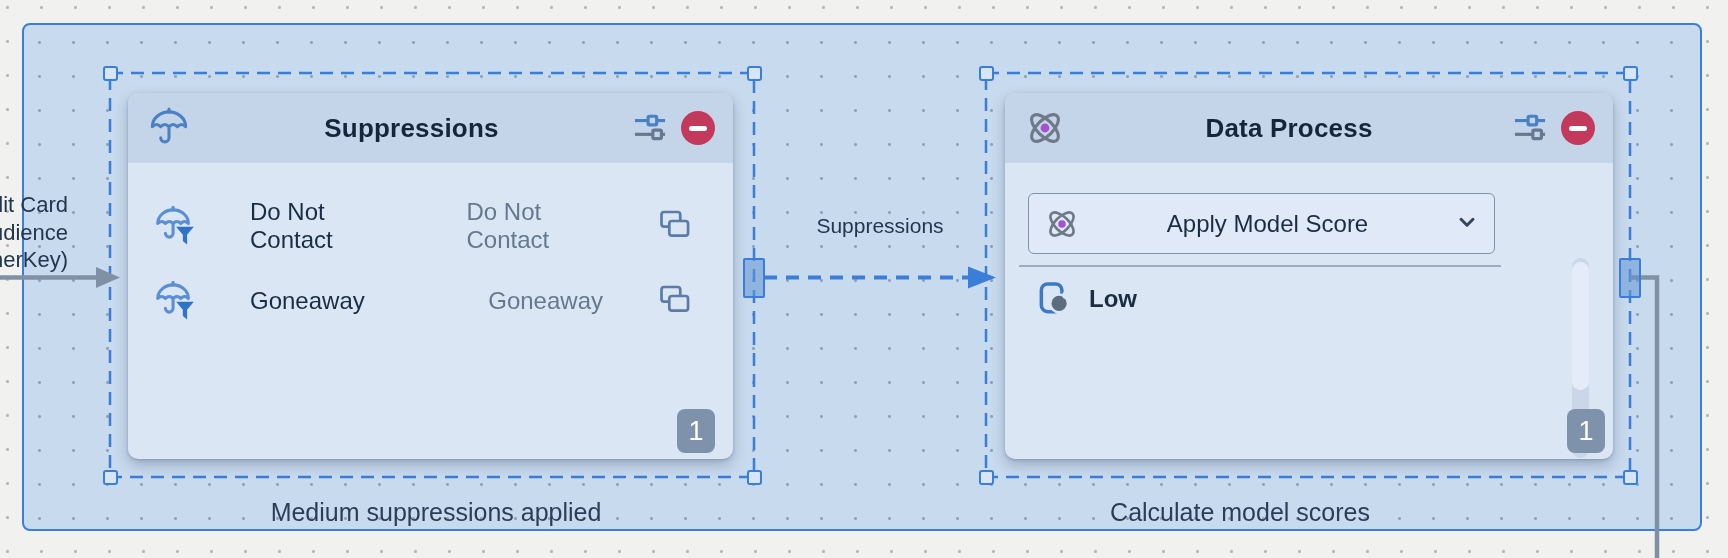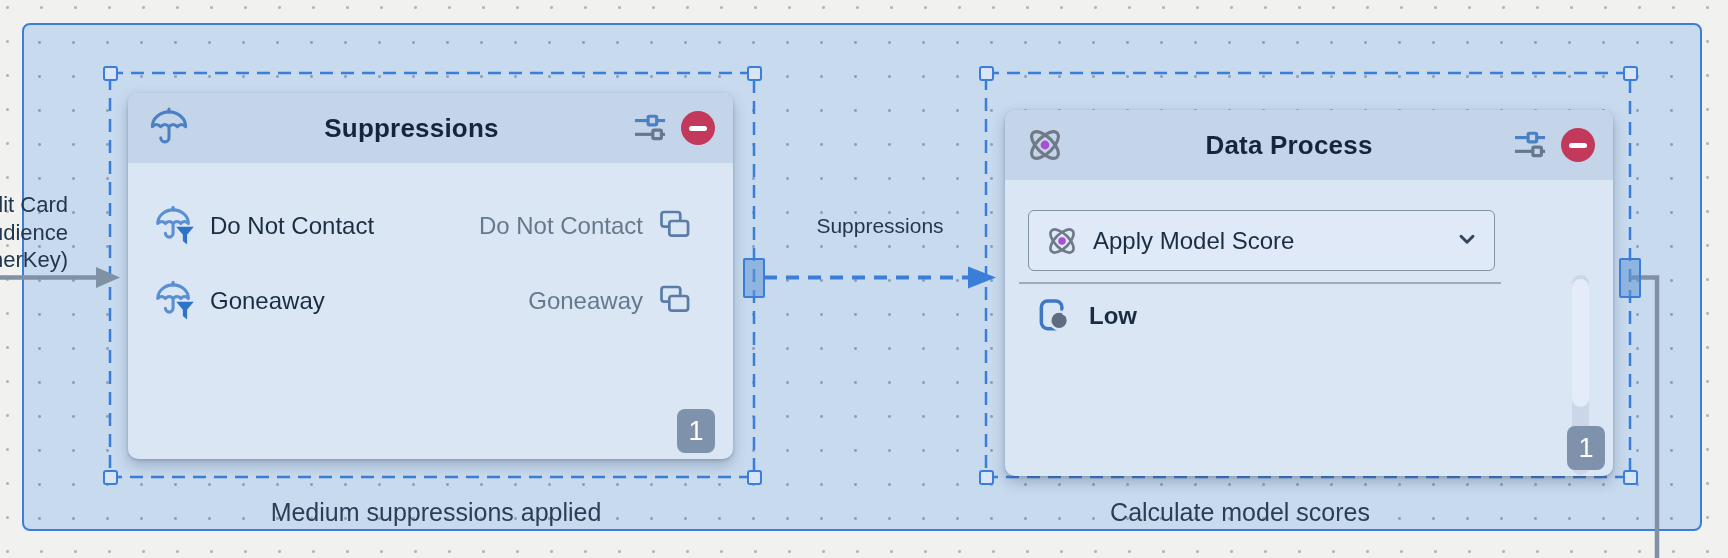--- a/index.html
+++ b/index.html
@@ -20,41 +20,41 @@
   svg.overlay{position:absolute;left:0;top:0;width:1728px;height:558px;pointer-events:none;}
   .node-card{position:absolute;width:605px;height:366px;border-radius:10px;background:#dbe6f5;
     box-shadow:0 6px 14px rgba(45,65,95,.30), 0 1px 3px rgba(45,65,95,.25);}
   .card-header{height:70px;background:#c5d5e9;border-radius:10px 10px 0 0;display:flex;align-items:center;
     padding:0 18px;gap:12px;box-sizing:border-box;}
   .card-title{flex:1;text-align:center;font-size:26px;font-weight:700;color:#15263c;letter-spacing:.2px;}
   .hdr-icon svg,.row-icon svg,.dd-icon svg{display:block;}
   .remove-btn{width:34px;height:34px;border-radius:50%;background:#c2395c;position:relative;flex:none;}
   .remove-btn .bar{position:absolute;left:8px;top:14.5px;width:18px;height:5px;background:#fff;border-radius:2.5px;}
   .supp-rows{position:absolute;left:24px;right:40px;top:108px;}
-  .supp-row{display:flex;align-items:center;height:50px;margin-bottom:25px;}
+  .supp-row{display:flex;align-items:center;height:50px;margin-bottom:25px;gap:40px;}
   .row-name{font-size:24px;color:#1b2d43;margin-left:12px;}
   .row-spacer{flex:1;}
   .row-value{font-size:24px;color:#66798c;}
   .layers{margin-left:14px;flex:none;}
   .count-badge{position:absolute;width:38px;height:44px;border-radius:8px;background:#7e92ab;color:#ffffff;
     font-size:27px;display:flex;align-items:center;justify-content:center;}
   .caption{position:absolute;font-size:25px;color:#2a3e57;text-align:center;}
   .edge-label{position:absolute;left:760px;top:212px;width:240px;text-align:center;
     font-size:21px;line-height:27px;color:#22374f;}
   .incoming-label{position:absolute;left:0;top:191px;width:70px;height:86px;overflow:hidden;}
   .incoming-label .inner{position:absolute;right:2px;top:0;width:220px;text-align:right;
     font-size:22px;line-height:27.5px;color:#22374f;}
   .incoming-label .inner span{display:block;}
   .resize-handle{position:absolute;width:15px;height:15px;background:#d8e5f6;border:2.5px solid #3b7ed8;
     border-radius:3px;box-sizing:border-box;}
   .connector-port{position:absolute;width:22px;height:40px;background:rgba(97,150,214,.55);
     border:2.5px solid #3b7ed8;border-radius:2px;box-sizing:border-box;}
   .dropdown{position:absolute;left:23px;top:100px;width:467px;height:61px;background:#dfe9f7;
     border:1.5px solid #8392a5;border-radius:6px;display:flex;align-items:center;padding:0 14px;
-    box-sizing:border-box;gap:12px;}
+    box-sizing:border-box;gap:12px;text-align:center;}
   .dropdown .dd-text{flex:1;font-size:24px;color:#1b2d43;}
   .dp-divider{position:absolute;left:14px;top:172px;width:482px;height:2px;background:#9dabbd;}
   .dp-rows{position:absolute;left:30px;top:184px;width:440px;font-weight:bold;}
   .dp-row{display:flex;align-items:center;height:44px;margin-bottom:19px;}
   .dp-row .row-name{margin-left:16px;}
   .scroll-track{position:absolute;left:567px;top:165px;width:17px;height:200px;background:#cbd7e9;border-radius:9px;}
   .scroll-thumb{position:absolute;left:0;top:4px;width:17px;height:128px;background:#e3ecf8;border-radius:9px;}
 </style>
 </head>
 <body>
@@ -149,21 +149,21 @@
             <rect x="3" y="4" width="12.5" height="9.8" rx="1.8"></rect>
             <rect x="8.2" y="10" width="12.5" height="9.8" rx="1.8" fill="#dbe6f5"></rect>
           </svg>
         </span>
       </div>
     </div>
 
     <div class="count-badge" style="right:18px;bottom:6px;">1</div>
   </div>
 
-  <div class="node-card" style="left:1005px;top:110px;width:608px;">
+  <div class="node-card" style="left:1005px;top:93px;width:608px;">
     <div class="card-header">
       <span class="hdr-icon">
         <svg width="44" height="44" viewBox="0 0 24 24" fill="none">
           <ellipse cx="12" cy="12" rx="9.3" ry="4.4" stroke="#6e7a88" stroke-width="1.7" transform="rotate(45 12 12)"></ellipse>
           <ellipse cx="12" cy="12" rx="9.3" ry="4.4" stroke="#6e7a88" stroke-width="1.7" transform="rotate(-45 12 12)"></ellipse>
           <circle cx="12" cy="12" r="2.4" fill="#a94fd1"></circle>
         </svg>
       </span>
       <div class="card-title">Data Process</div>
       <span class="hdr-icon">

